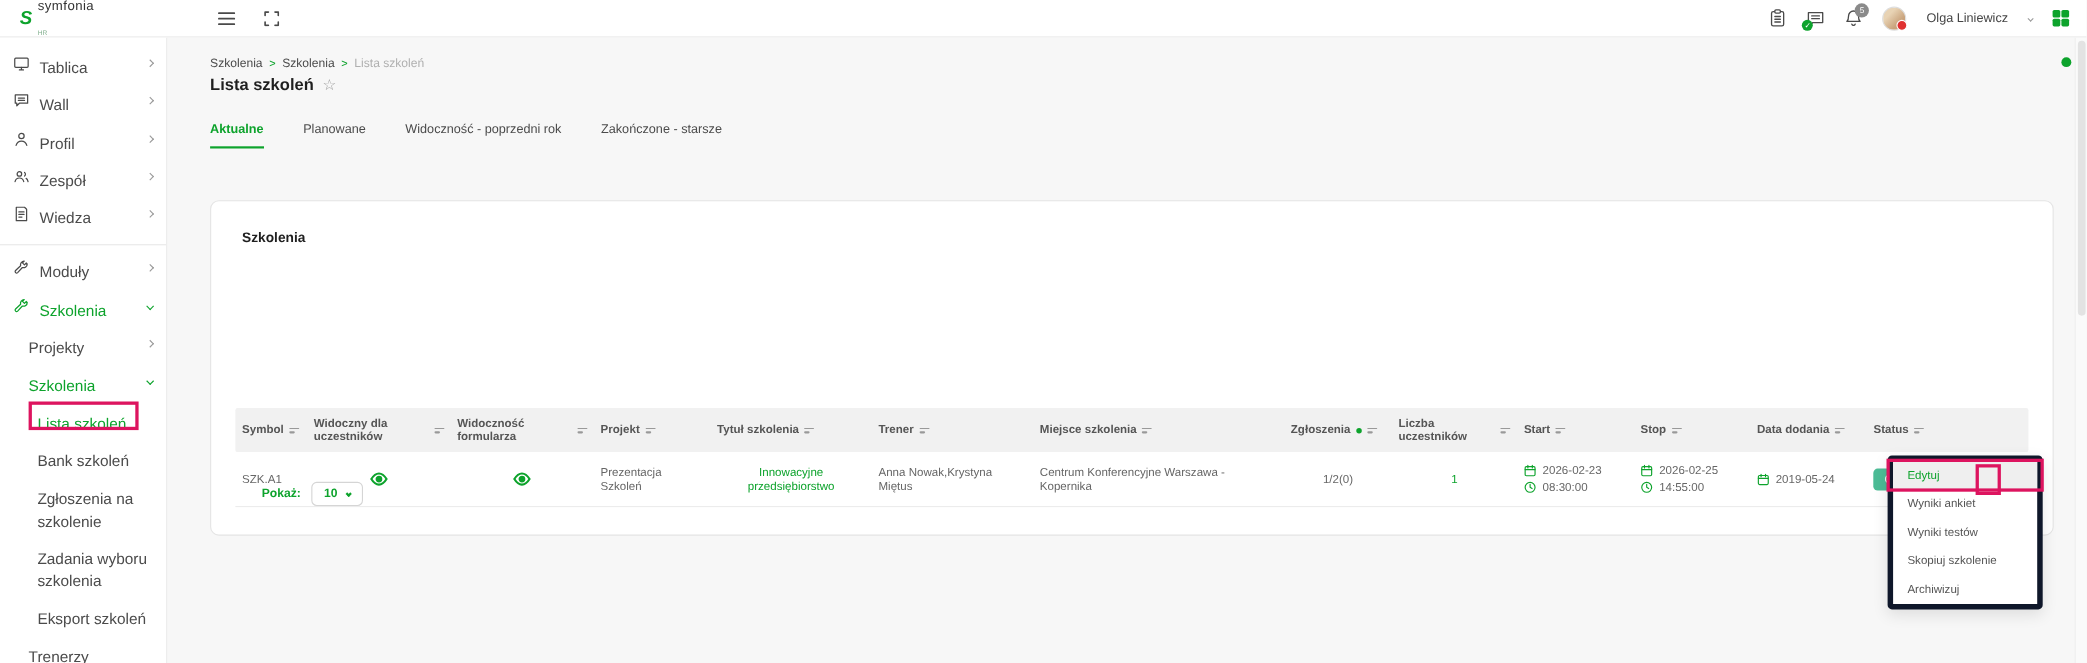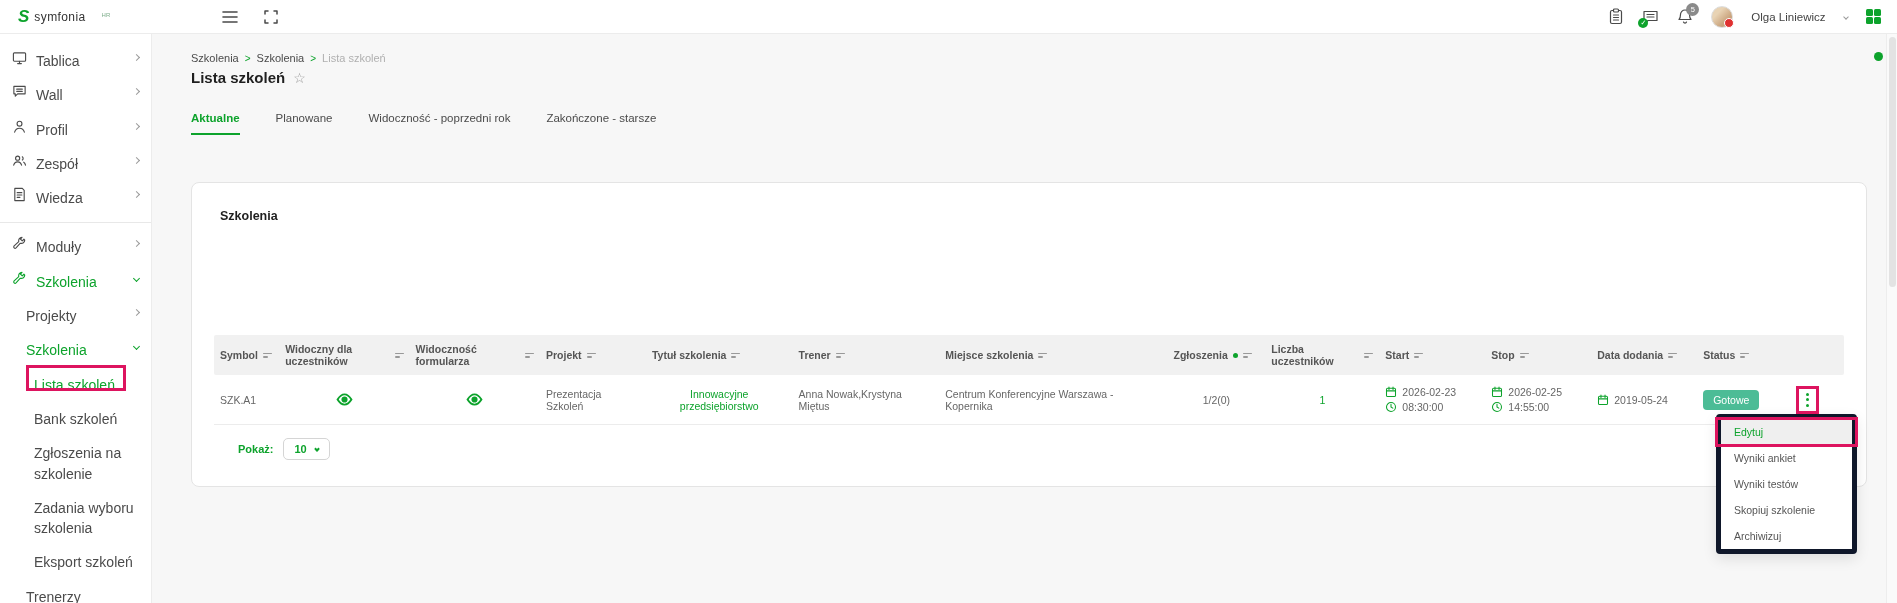--- a/index.html
+++ b/index.html
@@ -4,21 +4,21 @@
 <style>
   * { margin:0; padding:0; box-sizing:border-box; }
   html,body { width:1897px; height:603px; overflow:hidden; }
   body { font-family:"Liberation Sans","DejaVu Sans",sans-serif; background:#f7f7f7; position:relative; color:#4b4b4b; }
 
   
   .topbar { position:absolute; top:0; left:0; right:0; height:34px; background:#fff;
             border-bottom:1px solid #ececec; display:flex; align-items:center; z-index:30; }
   .logo { display:flex; align-items:center; gap:5px; margin-left:18px; }
   .logo-mark { color:#0da32c; font-weight:bold; font-size:17px; line-height:1; font-style:italic; }
-  .logo-txt { display:flex; flex-direction:row; line-height:1;gap:16px; }
+  .logo-txt { display:flex; flex-direction:column; line-height:1;gap:16px; }
   .logo-name { font-size:12px; color:#333; letter-spacing:.4px; }
   .logo-sub { font-size:6px; color:#7fae8c; margin-top:1px; }
   .tb-icon { background:none; border:none; cursor:pointer; color:#4a4a4a; display:flex; align-items:center; justify-content:center; }
   .hamburger { margin-left:112px; }
   .fullscreen { margin-left:26px; }
   .tb-right { margin-left:auto; display:flex; align-items:center; gap:18px; margin-right:16px; }
   .badge-wrap { position:relative; }
   .bell-badge { position:absolute; top:-5px; right:-6px; background:#8a8a8a; color:#fff; font-size:7.5px;
                 width:13px; height:13px; border-radius:50%; display:flex; align-items:center; justify-content:center; }
   .check-badge { position:absolute; bottom:-3px; left:-4px; background:#0da32c; width:10px; height:10px;
@@ -76,21 +76,21 @@
             display:flex; align-items:center; justify-content:center; cursor:pointer; }
   .cols-ic { display:flex; gap:1.5px; }
   .cols-ic span { width:2.5px; height:14px; background:#0da32c; }
   .filter-ic { display:flex; flex-direction:column; align-items:center; gap:2.5px; }
   .filter-ic span { height:2px; background:#0da32c; border-radius:1px; }
   .filter-ic span:nth-child(1){ width:14px; } .filter-ic span:nth-child(2){ width:9px; } .filter-ic span:nth-child(3){ width:4px; }
 
   
   .table { position:absolute; top:152px; left:22px; right:22px; font-size:10.5px; }
   .tr { display:flex; align-items:center; }
-  .thead { background:#f1f1f1; min-height:40px; border-radius:2px; }
+  .thead { background:#f1f1f1; min-height:40px; border-radius:2px;margin-top:36px; }
   .tbody-row { min-height:50px; border-bottom:1px solid #ececec; color:#666; }
   .th { font-weight:bold; color:#555; display:flex; align-items:center; gap:5px; padding:5px 6px; cursor:pointer; }
   .td { padding:5px 6px; }
   .c1{width:4%;} .c2{width:8%;} .c3{width:8%;} .c4{width:6.5%;} .c5{width:9%;} .c6{width:9%;}
   .c7{width:14%;} .c8{width:6%;} .c9{width:7%;} .c10{width:6.5%;} .c11{width:6.5%;} .c12{width:6.5%;}
   .c13{width:5%;} .c14{width:3.5%;}
   .ctr { justify-content:center; text-align:center; }
   .sort-ic { display:inline-flex; flex-direction:column; gap:2px; flex:none; cursor:pointer; }
   .sort-ic span { height:1.5px; background:#999; border-radius:1px; }
   .sort-ic span:nth-child(1){ width:9px; } .sort-ic span:nth-child(2){ width:5px; }

